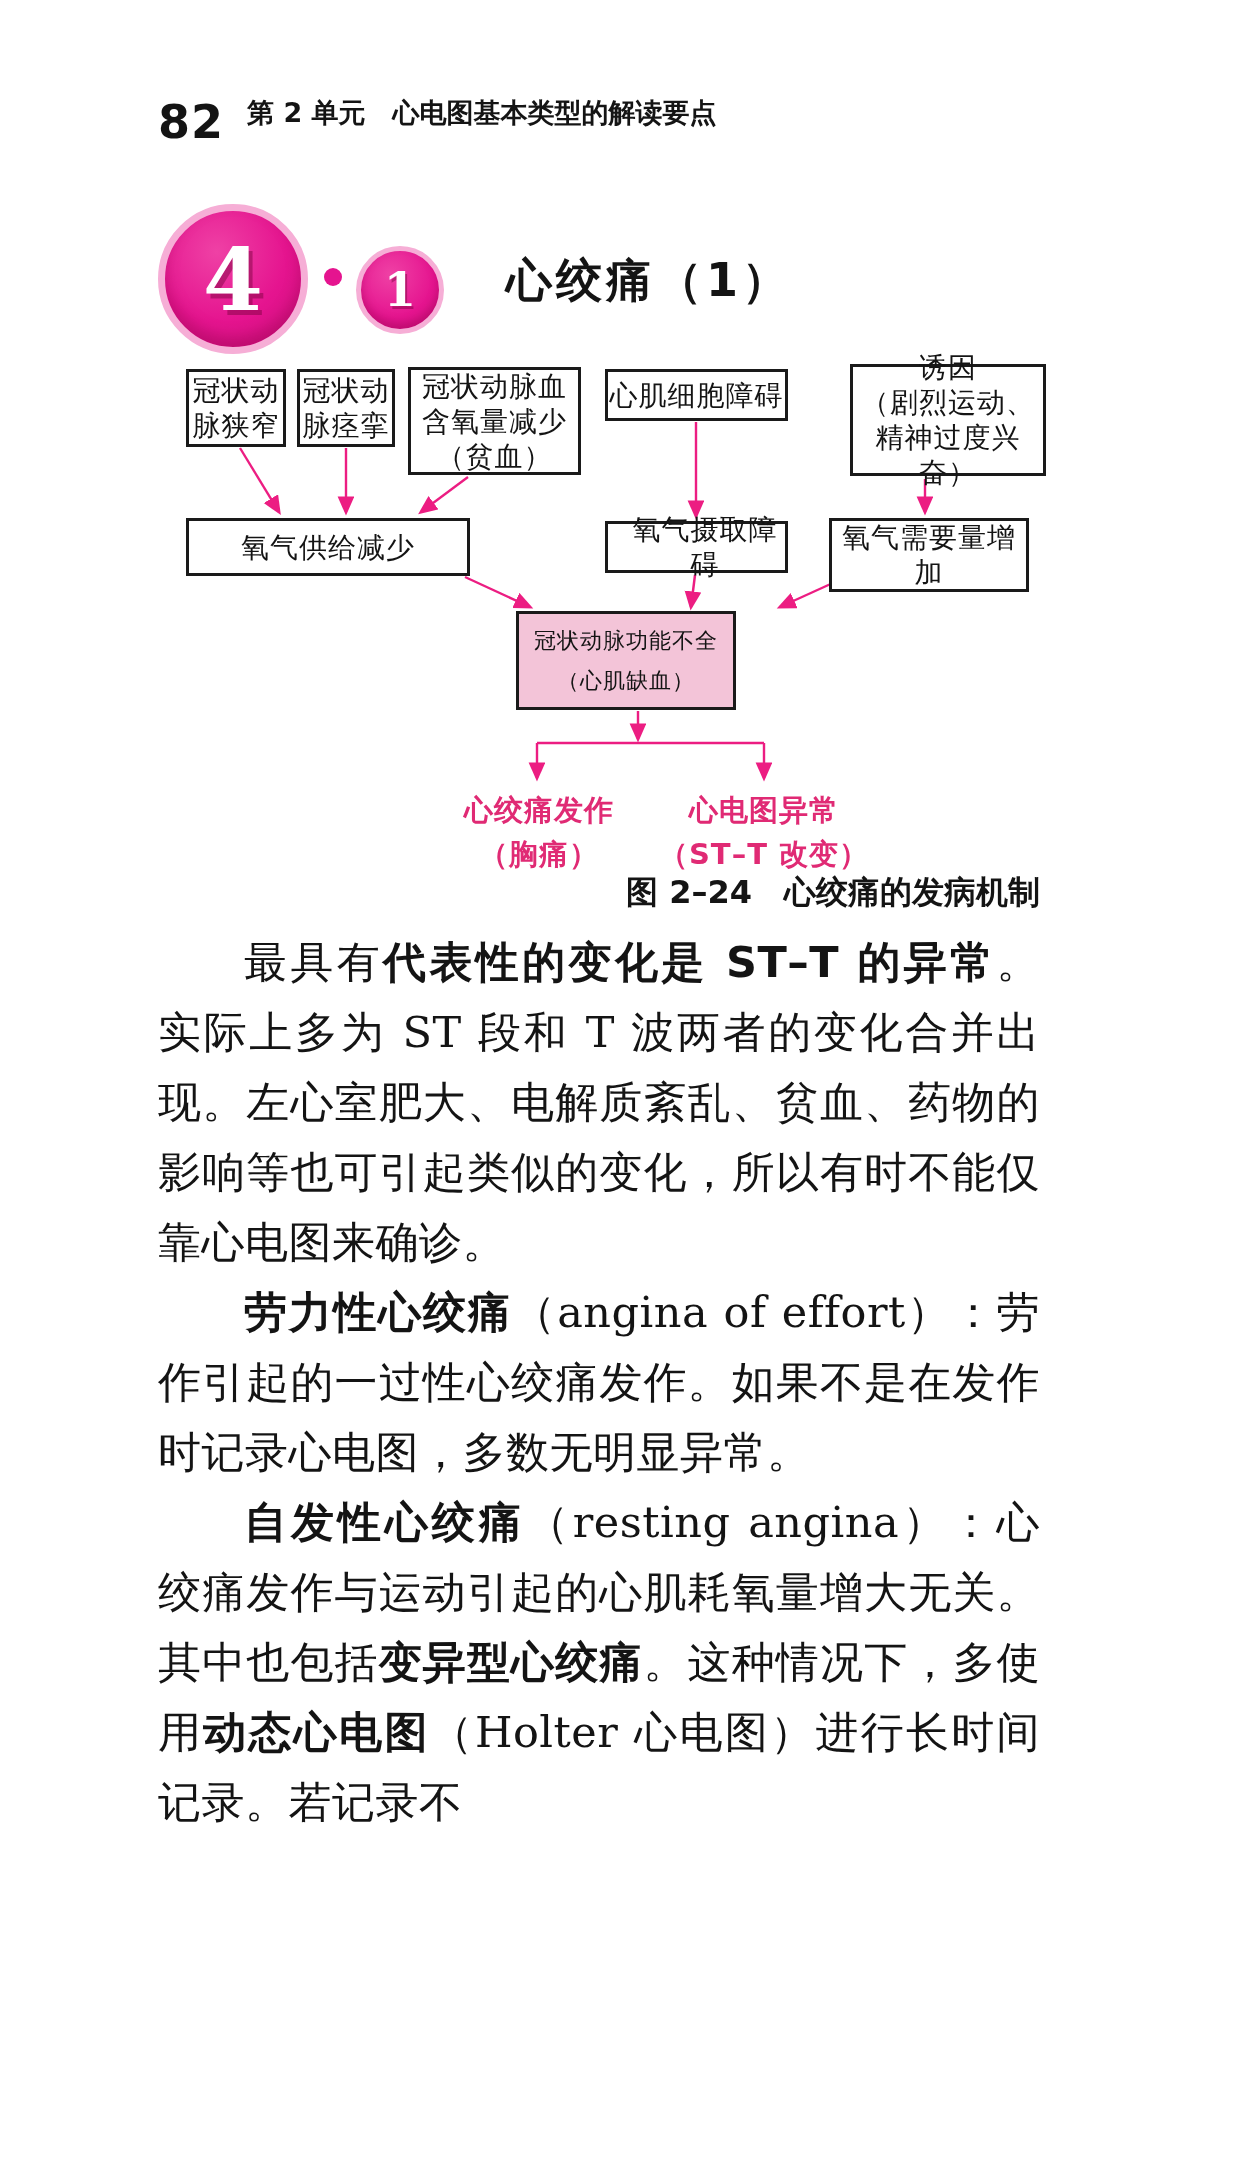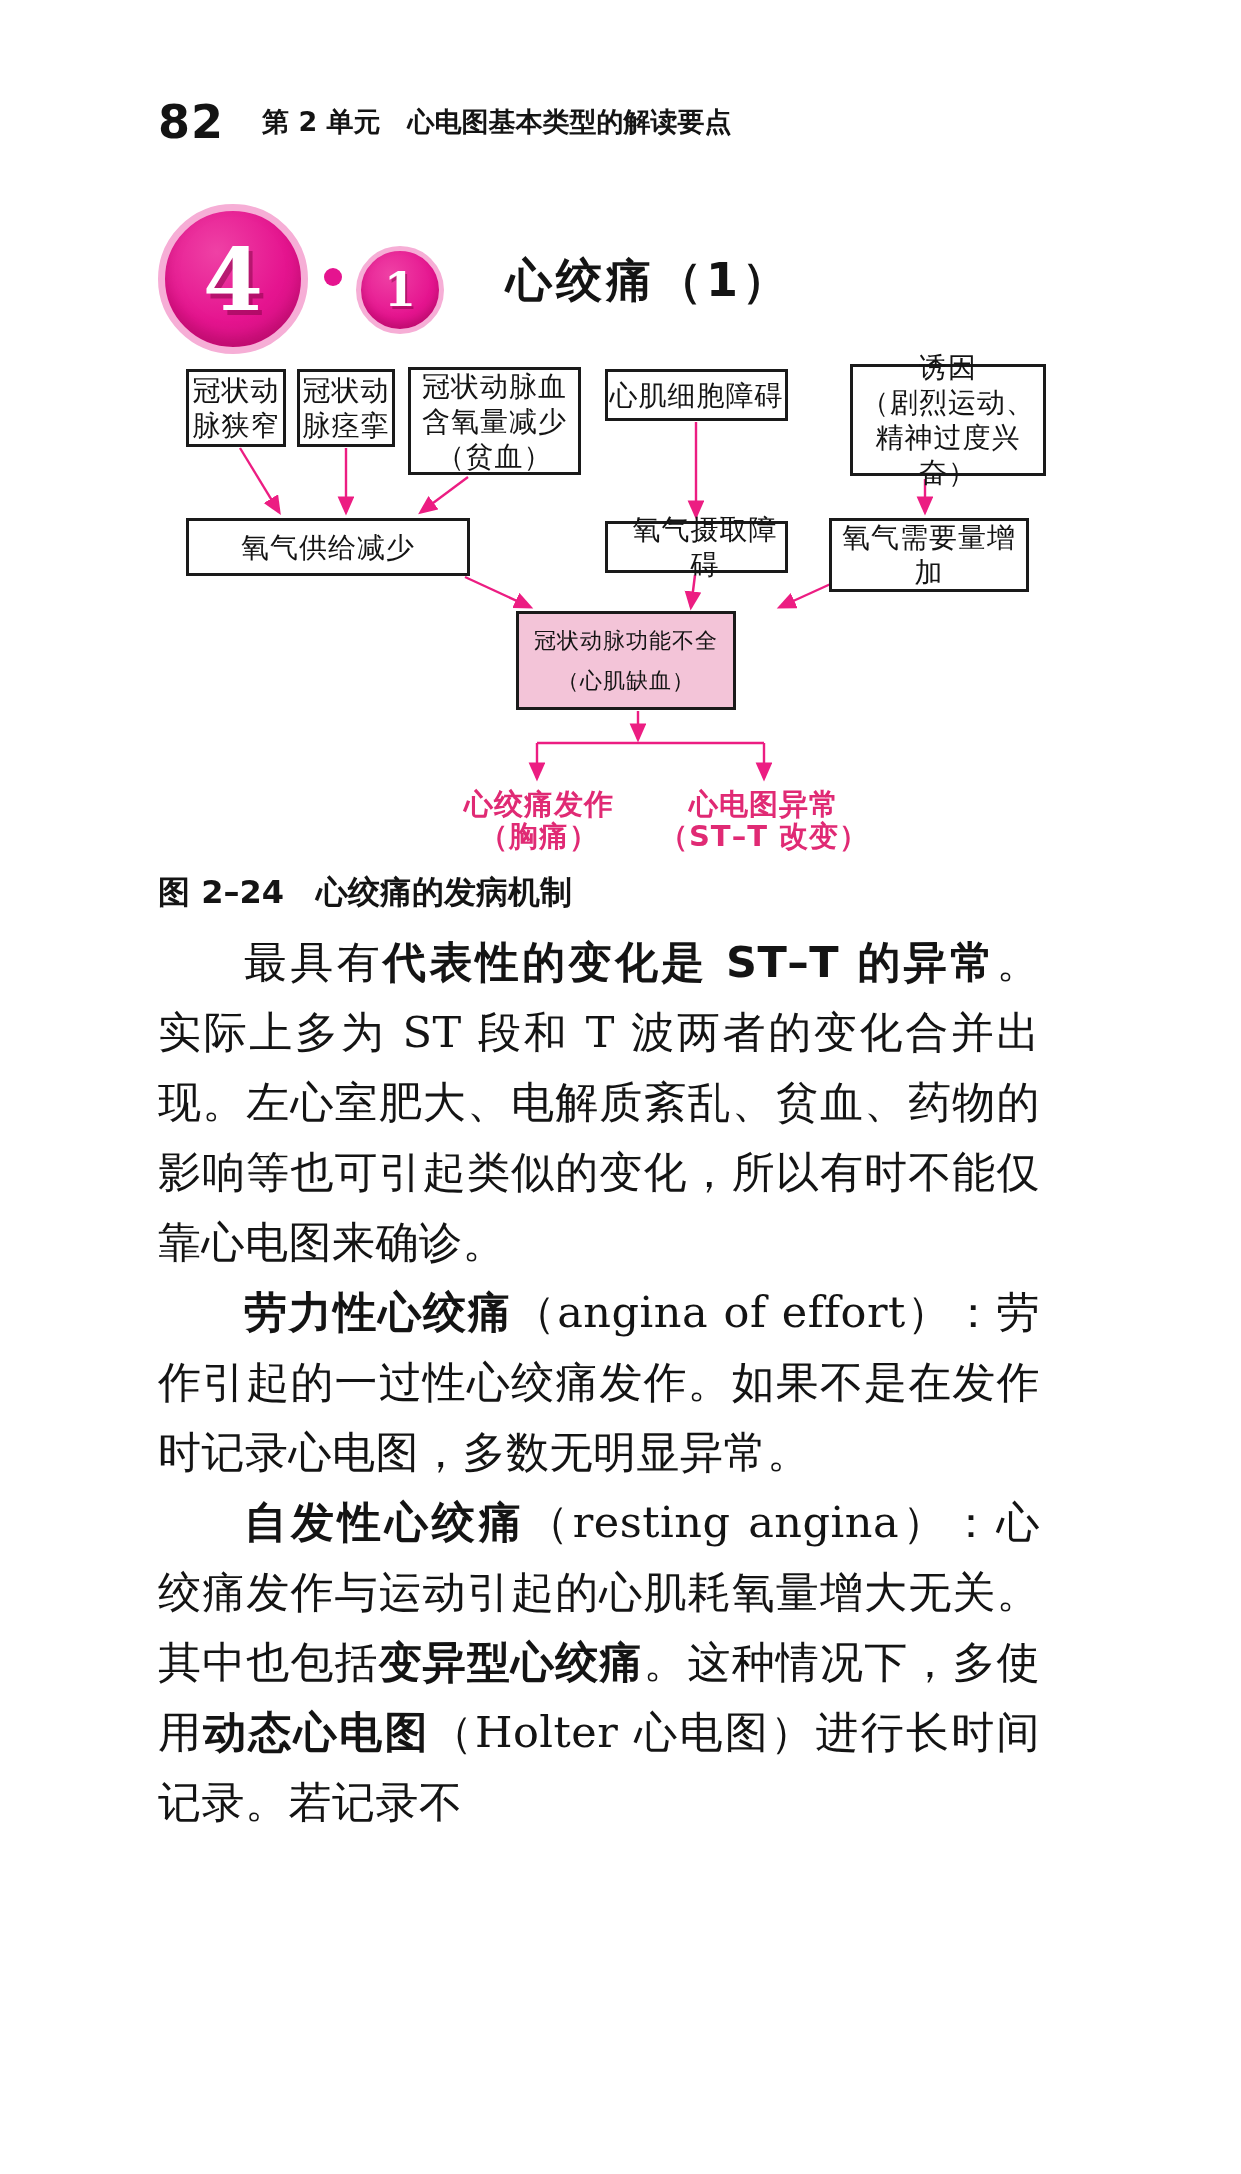--- a/index.html
+++ b/index.html
@@ -8,21 +8,21 @@
     width:1241px;height:2174px;
     margin:0 auto;
     background:#ffffff;
     box-sizing:border-box;
     padding:95px 201px 0 158px;
     font-family:"DejaVu Serif","Liberation Serif",serif;
     color:var(--ink);
     overflow:hidden;
   }
   
-  .runhead{display:flex;align-items:center;gap:38px;}
+  .runhead{display:flex;align-items:flex-start;gap:23px;}
   .pagenum{font-family:"DejaVu Sans","Liberation Sans",sans-serif;font-size:46px;font-weight:600;letter-spacing:1px;}
   .unit{font-family:"DejaVu Sans","Liberation Sans",sans-serif;font-size:27px;font-weight:700;}
   
   .badge-row{display:flex;align-items:flex-start;margin-top:55px;height:150px;}
   .bigcircle{
     width:136px;height:136px;border-radius:50%;
     background:radial-gradient(circle at 38% 30%, #ef41a5 0%, var(--magenta) 55%, #cf0f7e 100%);
     border:7px solid var(--ring);
     display:flex;align-items:center;justify-content:center;
     box-shadow:inset 0 -10px 14px rgba(140,0,70,.35);
@@ -54,24 +54,24 @@
     display:flex;align-items:center;justify-content:center;
     text-align:center;white-space:pre-line;
     font-size:28px;line-height:35px;letter-spacing:1px;
   }
   .fbox.pinkfill{background:var(--pinkbox);}
   .flow svg{position:absolute;left:0;top:0;}
   .flow line, .flow polyline{stroke:var(--arrow);stroke-width:2.4;fill:none;}
   .plabel{
     position:absolute;text-align:center;white-space:pre-line;
     font-family:"DejaVu Sans","Liberation Sans",sans-serif;
-    font-weight:700;font-size:29px;line-height:32px;color:var(--pinktext);letter-spacing:1px;
+    font-weight:700;font-size:29px;line-height:44px;color:var(--pinktext);letter-spacing:1px;
   }
   .caption{
-    text-align:left;font-family:"DejaVu Sans","Liberation Sans",sans-serif;
+    text-align:right;font-family:"DejaVu Sans","Liberation Sans",sans-serif;
     font-weight:700;font-size:32px;margin-top:2px;
   }
   .subhead{
     font-family:"DejaVu Sans","Liberation Sans",sans-serif;
     font-weight:700;font-size:40px;margin-top:8px;letter-spacing:2px;
   }
 </style>
 </head>
 <body>
 

